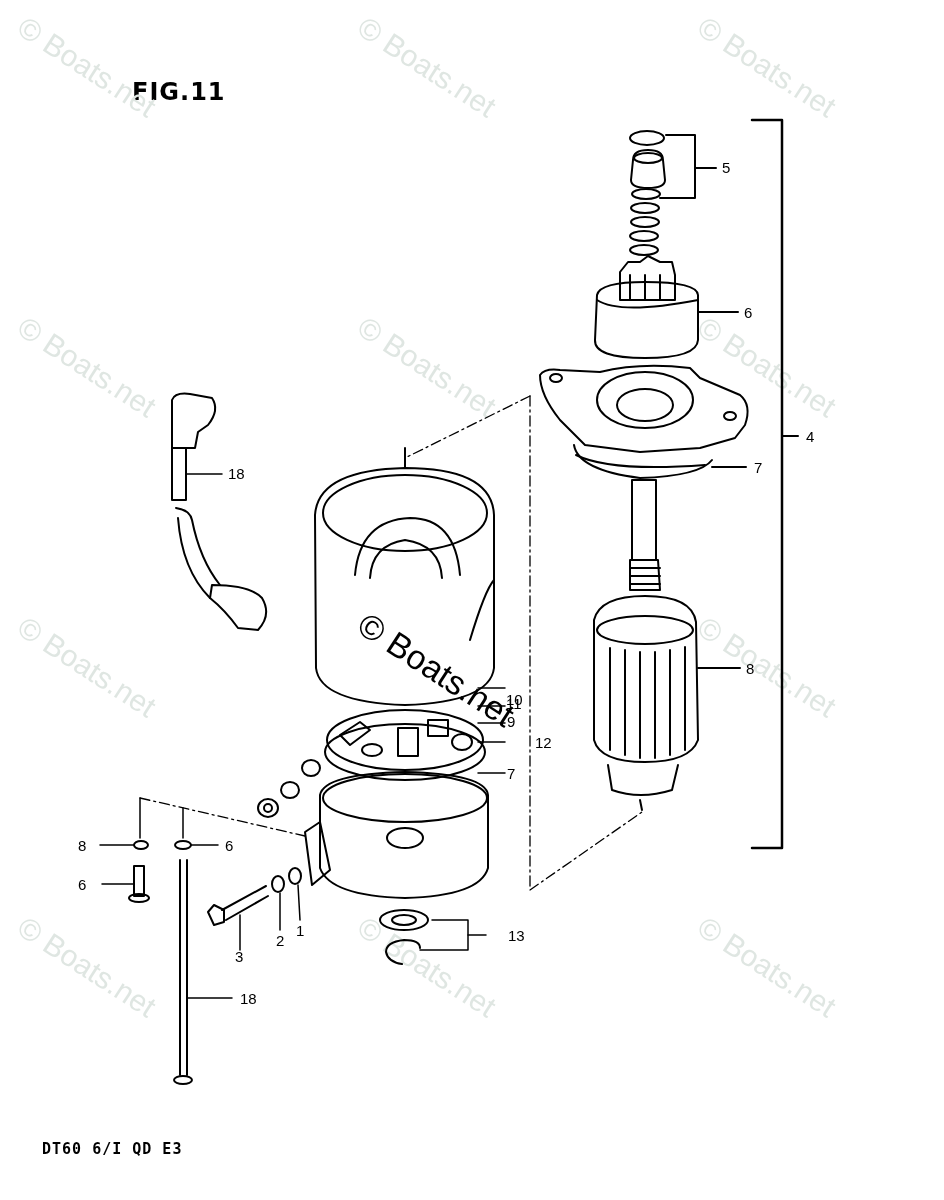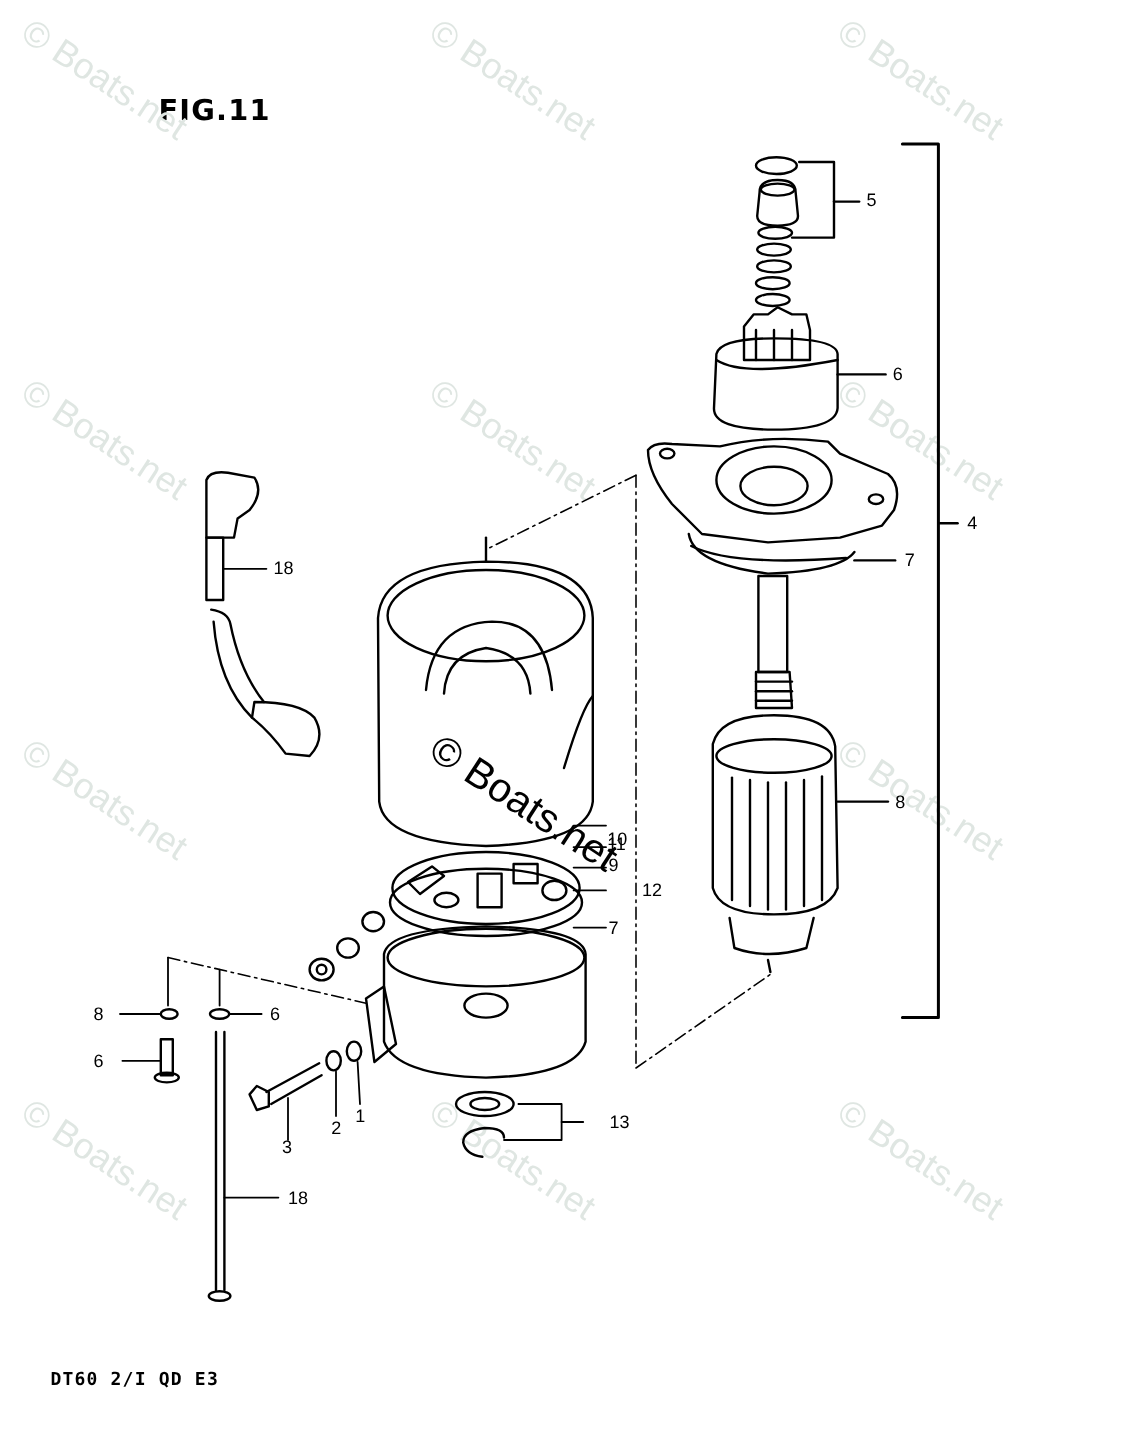--- a/index.html
+++ b/index.html
@@ -197,13 +197,13 @@
 <div class="lbl" style="left:507px;top:765px">7</div>
 <div class="lbl" style="left:508px;top:927px">13</div>
 <div class="lbl" style="left:225px;top:837px">6</div>
 <div class="lbl" style="left:240px;top:990px">18</div>
 <div class="lbl" style="left:78px;top:837px">8</div>
 <div class="lbl" style="left:78px;top:876px">6</div>
 <div class="lbl" style="left:228px;top:465px">18</div>
 
 <div class="watermark wm-center" style="left:372px;top:605px">© Boats.net</div>
 
-<div class="model-code">DT60 2/I QD E3</div>
+<div class="model-code">DT60 6/I QD E3</div>
 
 </body></html>

